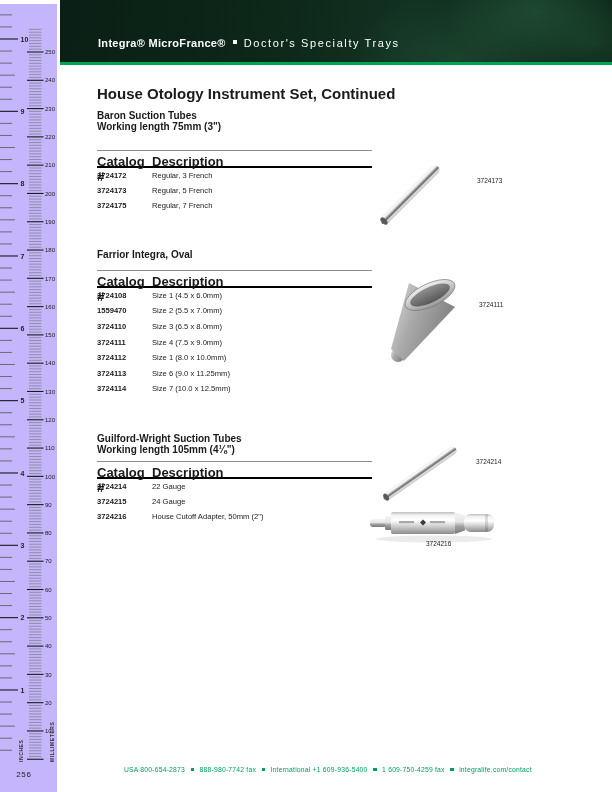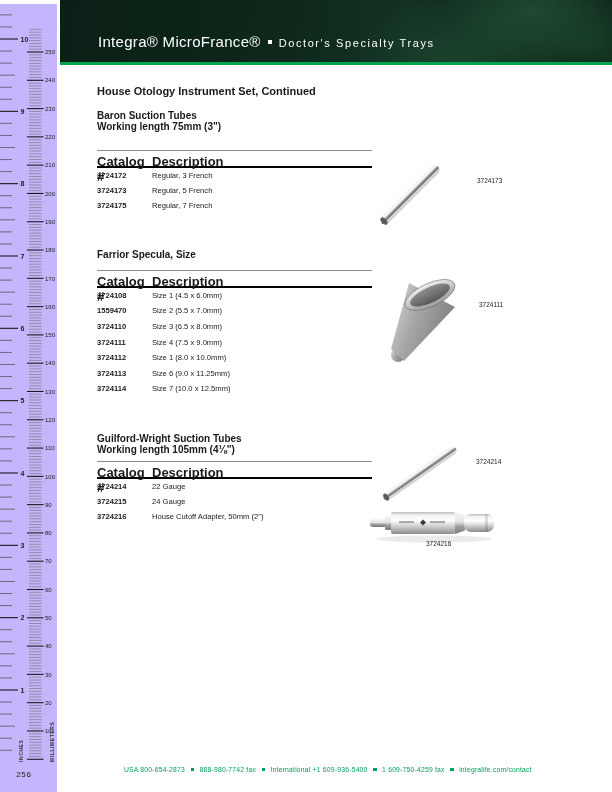--- a/index.html
+++ b/index.html
@@ -18,26 +18,26 @@
 
   
   .banner{position:absolute;left:60px;top:0;width:552px;height:62px;
     background:
       radial-gradient(ellipse 140px 90px at 86% 18%, rgba(46,105,70,.50), rgba(0,0,0,0) 65%),
       radial-gradient(ellipse 180px 110px at 72% 95%, rgba(40,92,62,.45), rgba(0,0,0,0) 60%),
       radial-gradient(ellipse 120px 80px at 97% 70%, rgba(35,86,56,.40), rgba(0,0,0,0) 60%),
       linear-gradient(100deg,#0a1f15 0%,#0d2719 38%,#123122 62%,#0c2417 100%);}
   .banner-line{position:absolute;left:60px;top:62px;width:552px;height:3px;background:#00a551;}
   .banner-text{position:absolute;left:38px;top:33px;white-space:nowrap;color:#fff;}
-  .brand{font-size:15px;font-weight:400;letter-spacing:.3px;}
+  .brand{font-size:11px;font-weight:700;letter-spacing:.3px;}
   .sq{display:inline-block;width:4px;height:4px;background:#fff;margin:0 7px 1px 7px;vertical-align:middle;}
   .tagline{font-size:11px;font-weight:400;letter-spacing:1.6px;}
 
   
-  .title{position:absolute;left:97px;top:85px;font-size:11px;font-weight:700;}
+  .title{position:absolute;left:97px;top:85px;font-size:15px;font-weight:700;}
   .section-head{position:absolute;left:97px;font-size:10px;font-weight:700;line-height:11px;}
   .ptable{position:absolute;left:97px;width:275px;border-top:1px solid #8c8c8c;}
   .thead{display:flex;height:12px;padding-top:2.5px;border-bottom:2px solid #000;
          font-size:13px;font-weight:700;}
   .trow{display:flex;height:11.7px;padding-top:3.4px;font-size:7.6px;}
   .tc0{width:55px;font-weight:700;}
   .tc1{flex:1;}
   .t-tall .trow{height:12.2px;}
 
   
@@ -444,21 +444,21 @@
         <div class="tc0">3724173</div>
         <div class="tc1">Regular, 5 French</div>
       </div>
       <div class="trow">
         <div class="tc0">3724175</div>
         <div class="tc1">Regular, 7 French</div>
       </div>
     </div>
 
   <div class="section-head" style="top:249px">
-    <div>Farrior Specula, Size</div>
+    <div>Farrior Integra, Oval</div>
   </div>
   <div class="ptable t-tall" style="top:270px">
     <div class="thead">
       <div class="tc0">Catalog #</div>
       <div class="tc1">Description</div>
     </div>
   <div class="trow">
         <div class="tc0">3724108</div>
         <div class="tc1">Size 1 (4.5 x 6.0mm)</div>
       </div>

